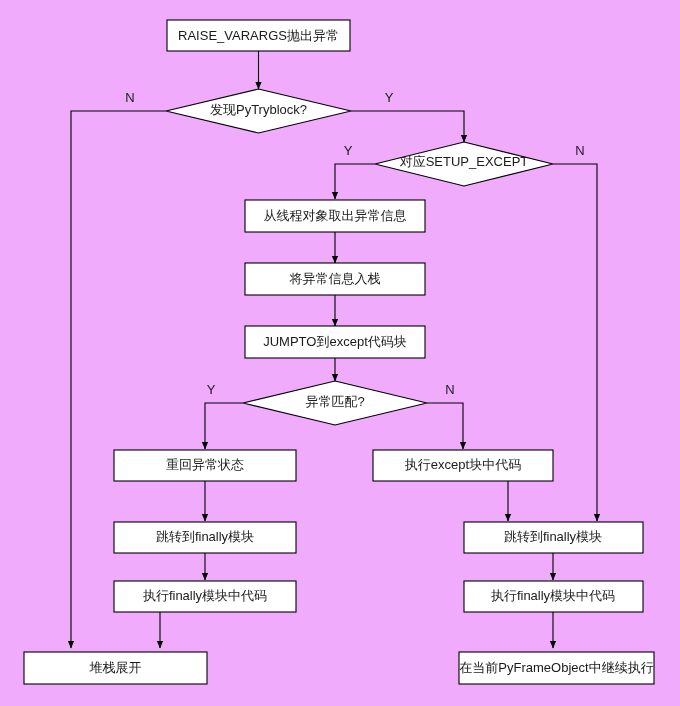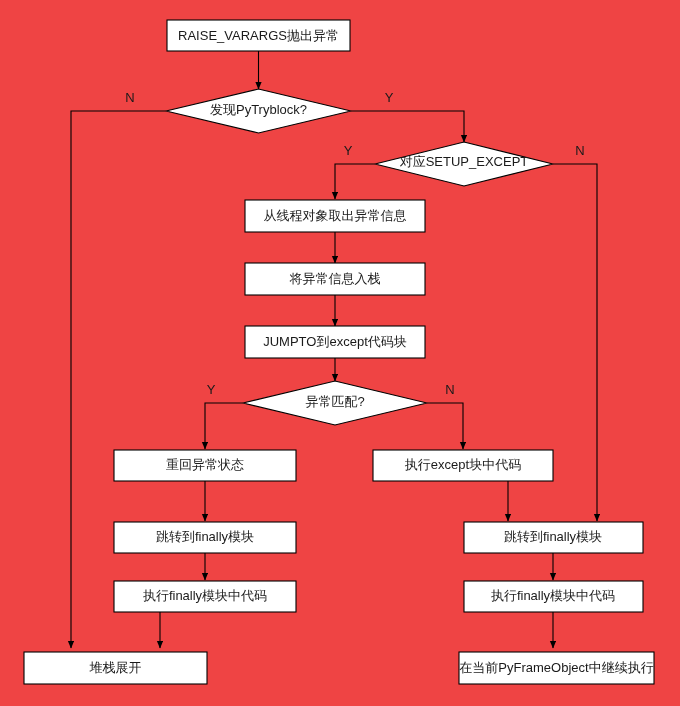--- a/index.html
+++ b/index.html
@@ -10,21 +10,21 @@
   body {
     width: 680px;
     height: 706px;
     font-family: "Liberation Sans", "DejaVu Sans", sans-serif;
     overflow: hidden;
   }
   #flowchart-root {
     position: relative;
     width: 680px;
     height: 706px;
-    background: #ef4444;
+    background: #f0abfc;
   }
   svg#flow-svg {
     display: block;
     width: 680px;
     height: 706px;
   }
   .node-rect {
     fill: #ffffff;
     stroke: #000000;
     stroke-width: 1.1;

